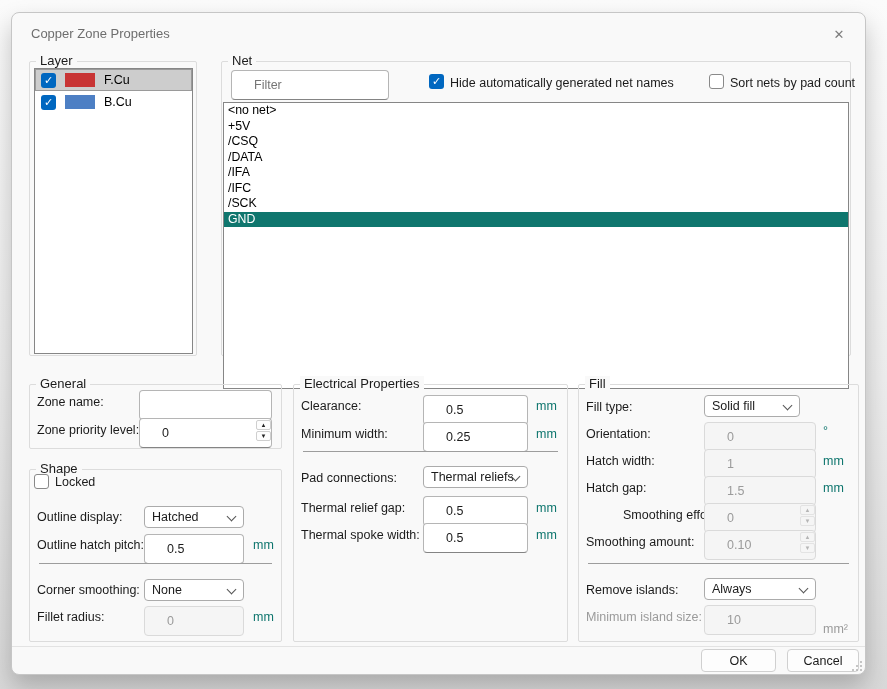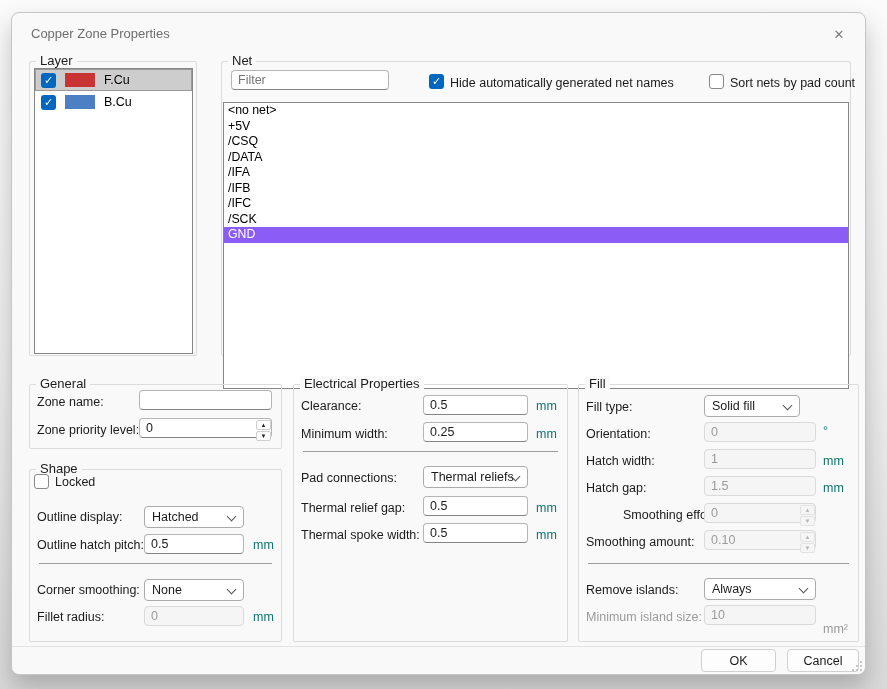--- a/index.html
+++ b/index.html
@@ -16,23 +16,23 @@
   }
   .title-text{position:absolute;left:19px;top:13px;font-size:13px;color:#6e6e6e;white-space:nowrap;}
   .close-btn{position:absolute;right:12px;top:9px;width:28px;height:24px;display:flex;align-items:center;justify-content:center;color:#7d7d7d;font-size:13px;border-radius:4px;cursor:default;}
   .group{position:absolute;border:1px solid #dcdcdc;border-radius:2px;box-sizing:border-box;}
   .group-label{position:absolute;top:-9px;left:6px;background:#f9f9f9;padding:0 4px;font-size:13px;line-height:16px;color:#1b1b1b;white-space:nowrap;}
   .lbl{position:absolute;font-size:12.5px;line-height:16px;color:#1b1b1b;white-space:nowrap;}
   .lbl.gray{color:#9b9b9b;}
   .unit{position:absolute;font-size:12.5px;line-height:16px;color:#0f766e;white-space:nowrap;}
   .unit.gray{color:#9b9b9b;margin-top:12px;}
   .textbox{
-    position:absolute;height:20px;box-sizing:border-box;background:#ffffff;
+    position:absolute;height:30px;box-sizing:border-box;background:#ffffff;
     border:1px solid #b5b5b5;border-bottom-color:#848484;border-radius:4px;
-    font-family:inherit;font-size:12.5px;color:#1b1b1b;padding:0 6px;outline:none;
+    font-family:inherit;font-size:12.5px;color:#1b1b1b;padding:0 22px;outline:none;
   }
   .textbox.dis{background:#f5f5f5;border:1px solid #dadada;color:#9b9b9b;}
   .combo{
     position:absolute;height:22px;box-sizing:border-box;background:#ffffff;
     border:1px solid #ababab;border-radius:4px;display:flex;align-items:center;
     font-size:12.5px;color:#1b1b1b;padding:0 20px 0 7px;cursor:default;white-space:nowrap;
   }
   .chev{position:absolute;right:8px;top:6px;width:6px;height:6px;border-right:1.4px solid #555;border-bottom:1.4px solid #555;transform:rotate(45deg);}
   .cb{position:absolute;width:15px;height:15px;box-sizing:border-box;border-radius:3px;font-size:11px;line-height:15px;text-align:center;cursor:default;}
   .cb.checked{color:#fff;}
@@ -87,24 +87,23 @@
   <span class="cb checked" style="left: 417px; top: 61px; background-color: rgb(0, 103, 192);"><span>✓</span></span>
   <span class="lbl" style="left:438px;top:62px;">Hide automatically generated net names</span>
   <span class="cb unchecked" style="left:697px;top:61px;"></span>
   <span class="lbl" style="left:718px;top:62px;">Sort nets by pad count</span>
   <div class="listbox" style="left:211px;top:89px;width:626px;height:287px;">
     <div class="net-row">&lt;no net&gt;</div>
     <div class="net-row">+5V</div>
     <div class="net-row">/CSQ</div>
     <div class="net-row">/DATA</div>
     <div class="net-row">/IFA</div>
-    <div class="net-row">/IFB</div>
     <div class="net-row">/IFC</div>
     <div class="net-row">/SCK</div>
-    <div class="net-row selected" style="background-color: #8b5cf6;">GND</div>
+    <div class="net-row selected" style="background-color: #0f766e;">GND</div>
   </div>
 
   <div class="group" style="left:17px;top:371px;width:253px;height:65px;">
     <span class="group-label">General</span>
   </div>
   <span class="lbl" style="left:25px;top:381px;">Zone name:</span>
   <input class="textbox" style="left: 127px; top: 377px; width: 133px;" value="">
   <span class="lbl" style="left:25px;top:409px;">Zone priority level:</span>
   <input class="textbox" style="left: 127px; top: 405px; width: 133px; padding-right: 20px;" value="0">
   <span class="spinwrap" style="left:244px;top:407px;height:18px;right:auto;width:15px;">

